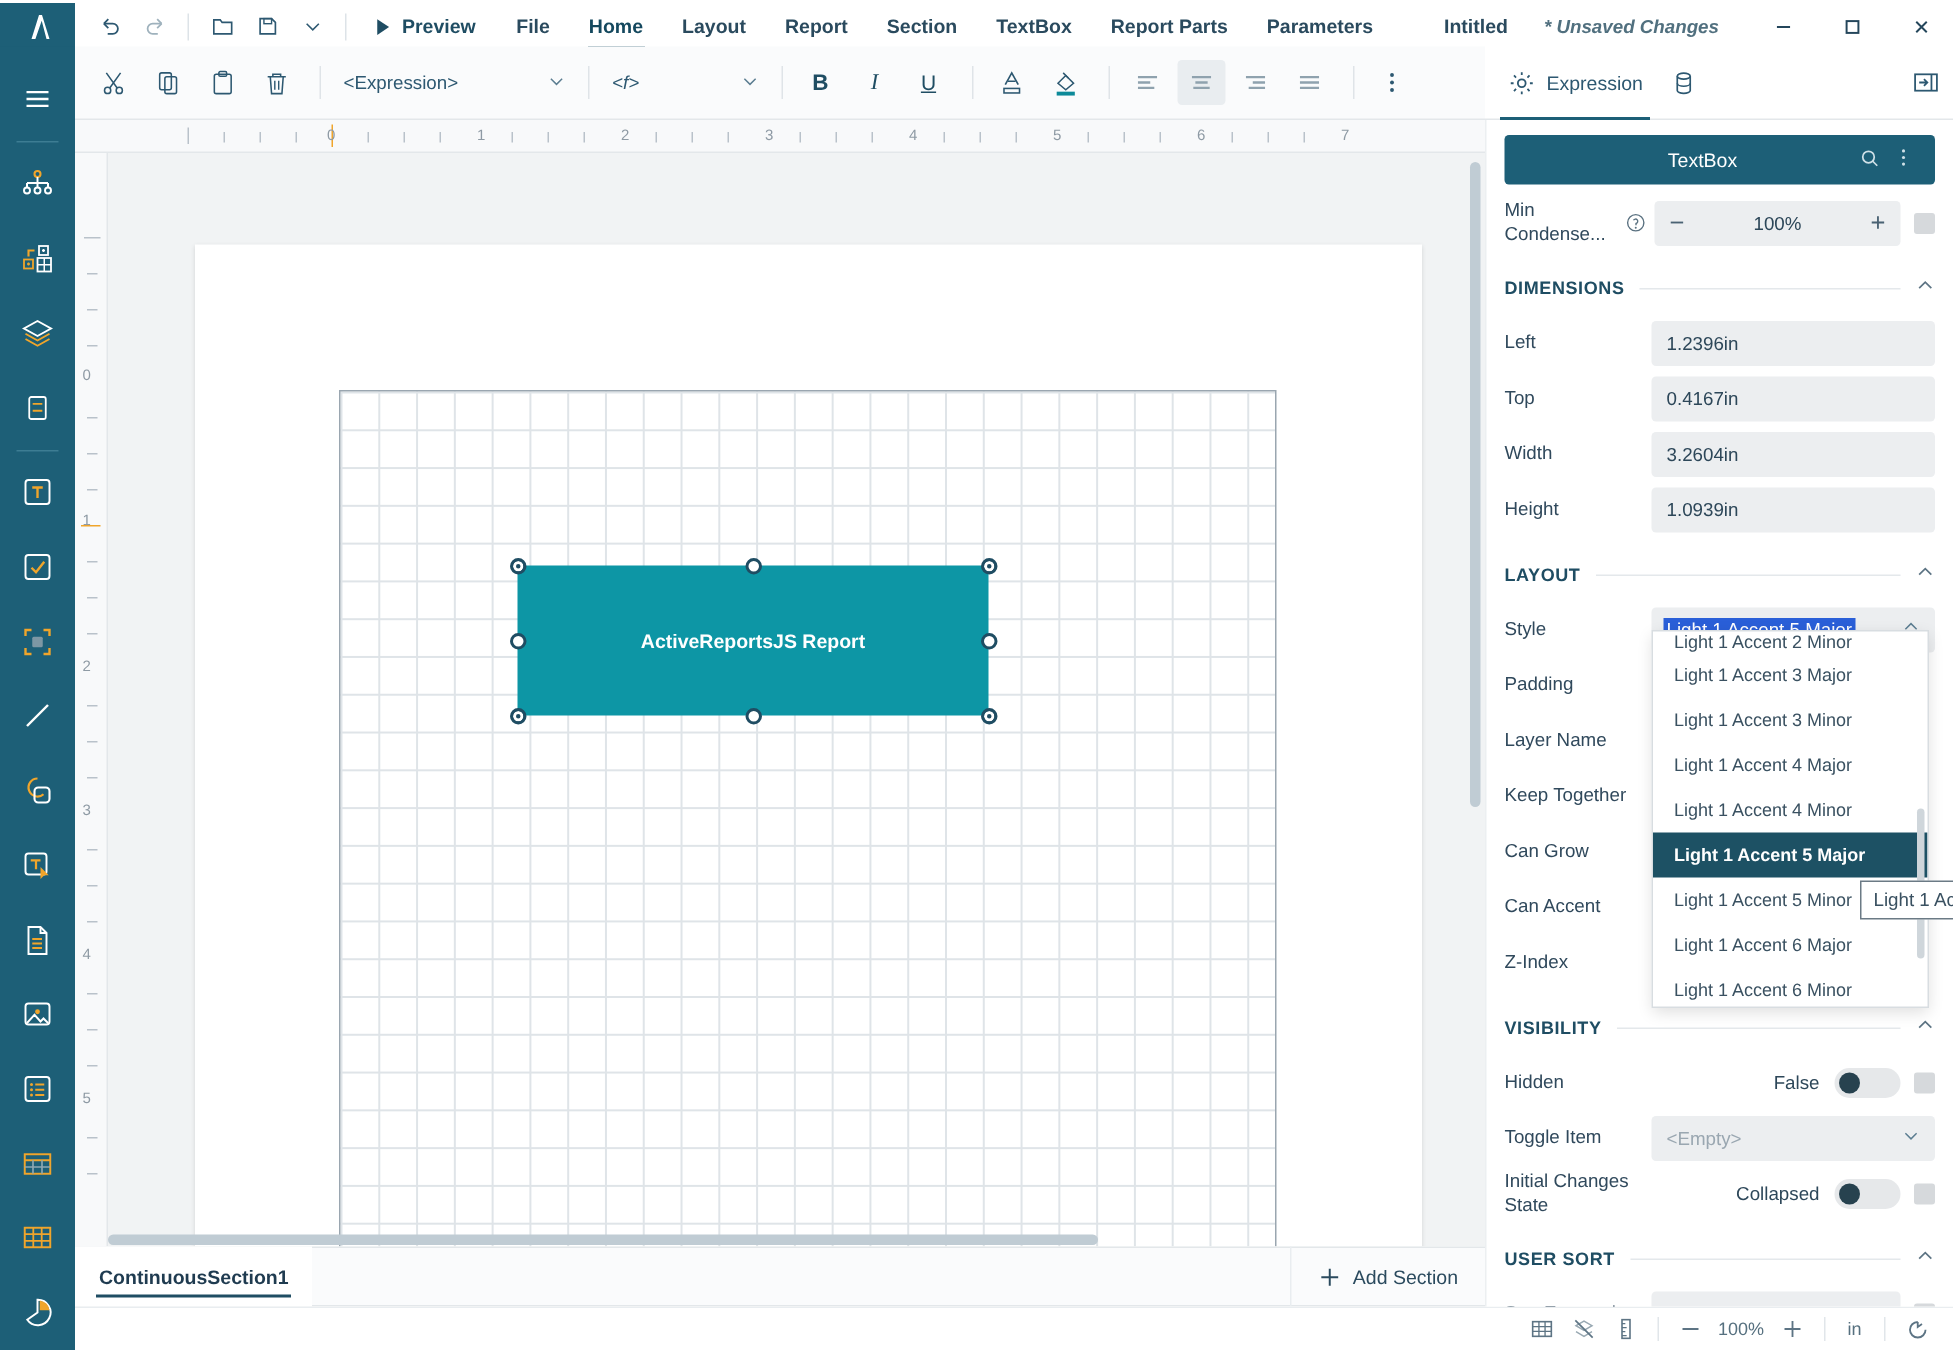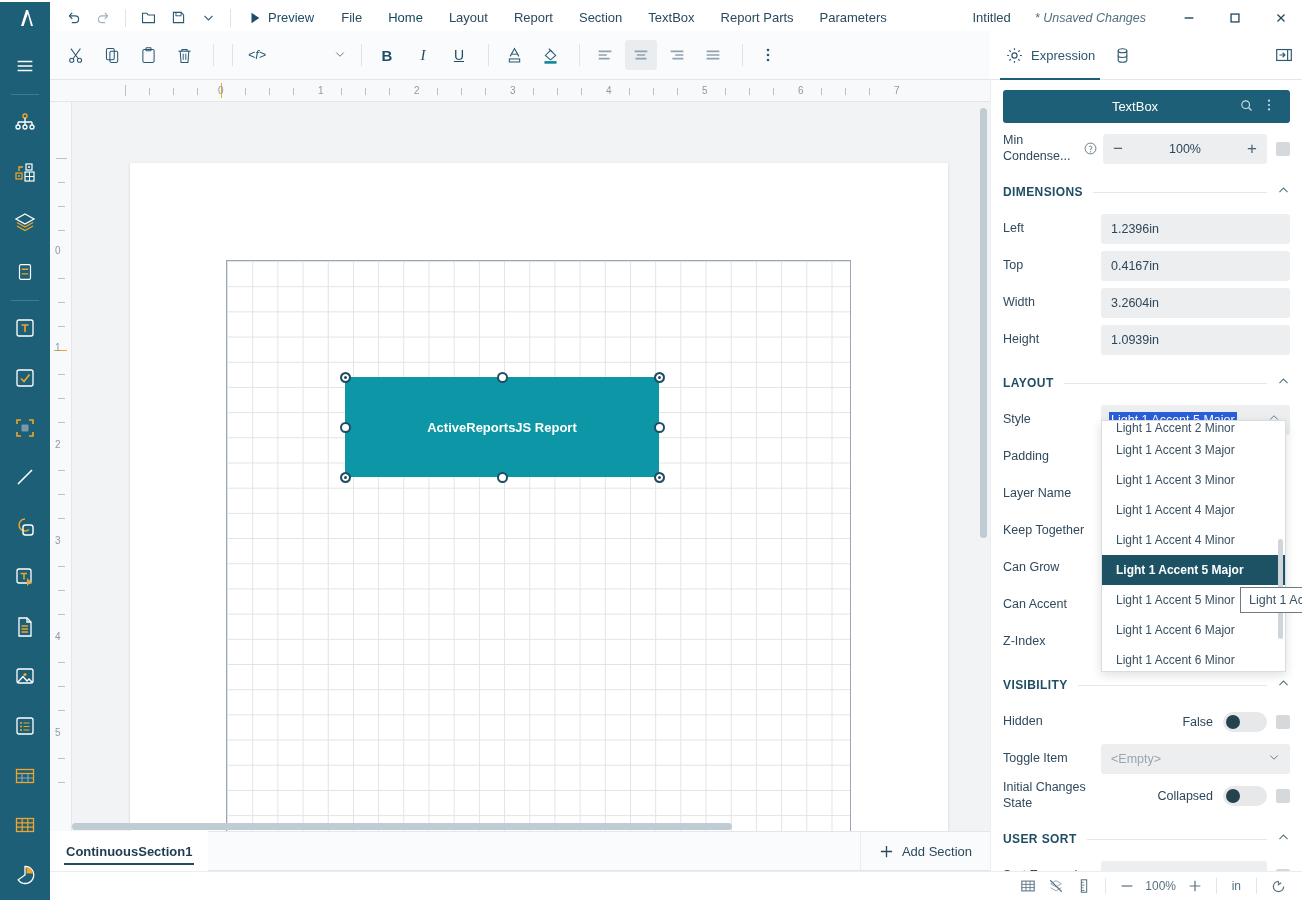--- a/index.html
+++ b/index.html
@@ -9,21 +9,21 @@
     font-size: 13px;
     color: #1f3b50;
     background: #ffffff;
   }
   .app { position:relative; width:1302px; height:900px; }
 
   
   .titlebar {
     position:absolute; left:0; top:0; width:1302px; height:36px;
     background:#ffffff; border-bottom:1px solid #e6e9ec;
-    display:flex; align-items:center;
+    display:flex; align-items:center;font-weight:bold;
   }
   .logo-box {
     width:50px; height:31px; background:#1d5f77;
     display:flex; align-items:center; justify-content:center;
   }
   .logo-box svg { display:block; }
   .tb-icons { display:flex; align-items:center; gap:0px; padding-left:8px; }
   .tb-btn {
     width:30px; height:27px; display:flex; align-items:center; justify-content:center;
     color:#2d5871; cursor:pointer; border-radius:3px;
@@ -508,20 +508,28 @@
       <svg width="19" height="19" viewBox="0 0 22 22">
         <path d="M4 6 H18" stroke="#2d5871" stroke-width="1.3"></path>
         <path d="M8 6 V4 H14 V6" fill="none" stroke="#2d5871" stroke-width="1.2"></path>
         <path d="M6 6 L7 19 H15 L16 6" fill="none" stroke="#2d5871" stroke-width="1.2"></path>
         <path d="M9.5 9 V16 M12.5 9 V16" stroke="#2d5871" stroke-width="1.1"></path>
       </svg>
     </div>
 
     <div class="rb-sep"></div>
 
+    <div class="rb-combo" style="width:160px">
+      <span class="val">&lt;Expression&gt;</span>
+      <span class="cv">
+        <svg width="12" height="12" viewBox="0 0 16 16">
+            <path d="M3 6 L8 11 L13 6" fill="none" stroke="#5b7d91" stroke-width="1.3"></path>
+          </svg>
+      </span>
+    </div>
 
     <div class="rb-sep"></div>
 
     <div class="rb-combo" style="width:110px">
       <span class="val" style="font-style:italic">&lt;f&gt;</span>
       <span class="cv">
         <svg width="12" height="12" viewBox="0 0 16 16">
             <path d="M3 6 L8 11 L13 6" fill="none" stroke="#5b7d91" stroke-width="1.3"></path>
           </svg>
       </span>

